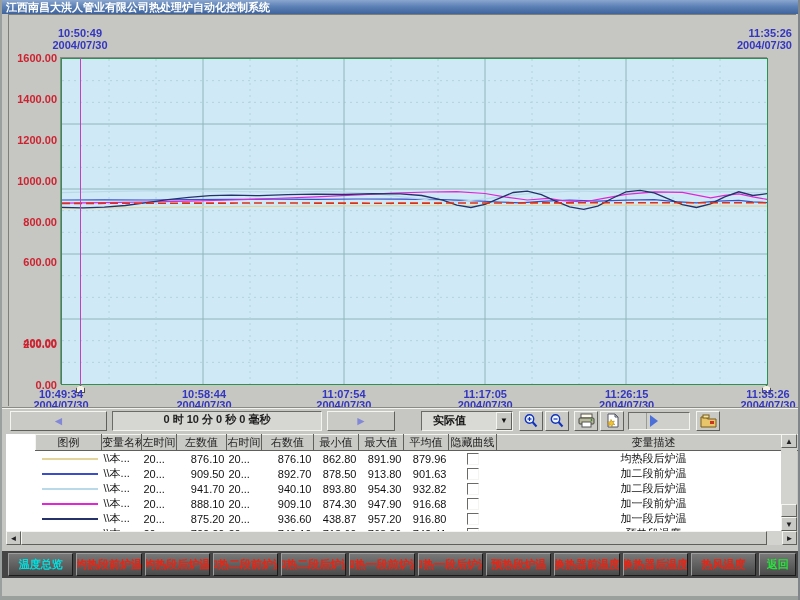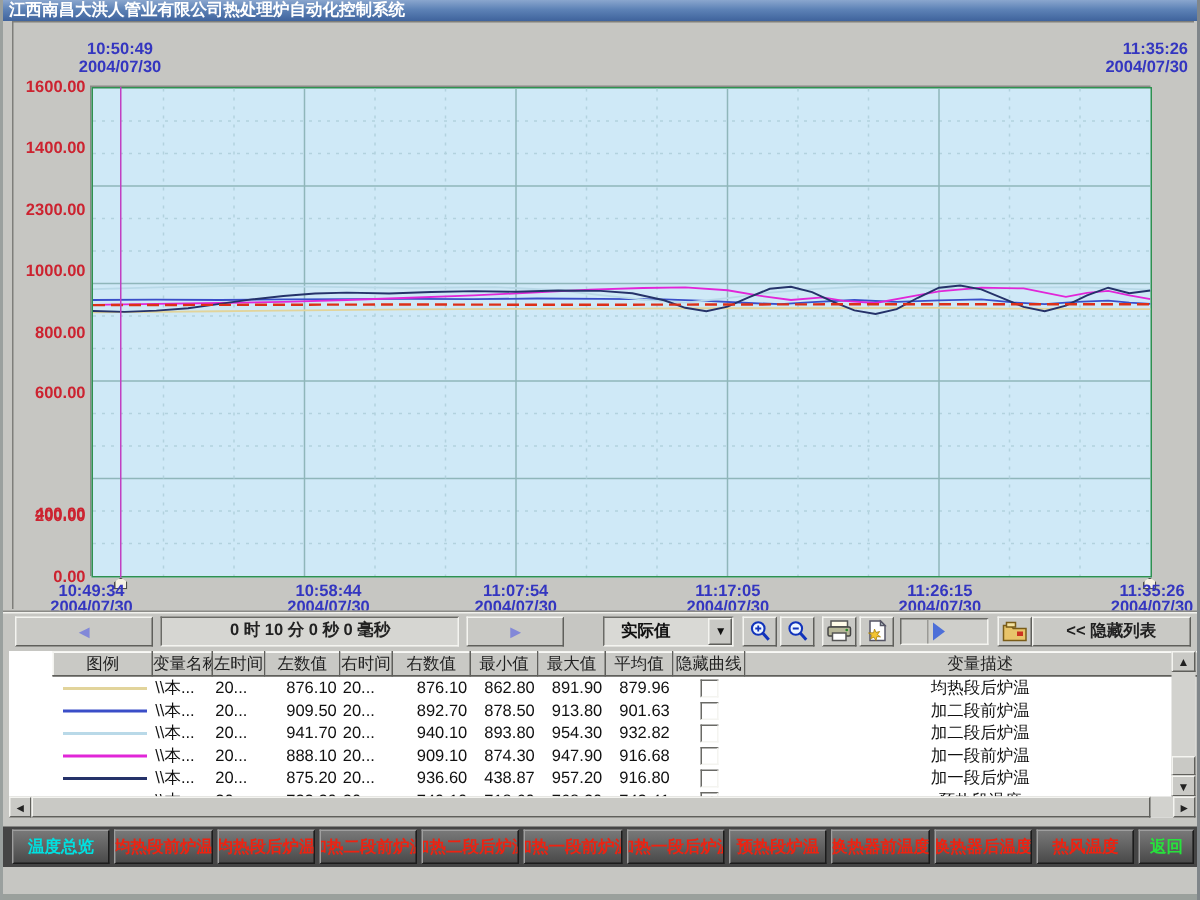--- a/index.html
+++ b/index.html
@@ -88,21 +88,21 @@
       <div>2004/07/30</div>
     </div>
     <div class="ts ts-right">
       <div>11:35:26</div>
       <div>2004/07/30</div>
     </div>
 
     <div id="ylabels">
         <div class="ylab" style="top: 37px;">1600.00</div>
         <div class="ylab" style="top: 77.875px;">1400.00</div>
-        <div class="ylab" style="top: 118.75px;">2300.00</div>
+        <div class="ylab" style="top: 118.75px;">1200.00</div>
         <div class="ylab" style="top: 159.625px;">1000.00</div>
         <div class="ylab" style="top: 200.5px;">800.00</div>
         <div class="ylab" style="top: 241.375px;">600.00</div>
         <div class="ylab" style="top: 282.25px; margin-top: 40px;">400.00</div>
         <div class="ylab" style="top: 323.125px;">200.00</div>
         <div class="ylab" style="top: 364px;">0.00</div>
       </div>
 
     <div class="plot">
       <svg id="trend-svg" width="705" height="325" viewBox="0 0 705 325">
@@ -145,21 +145,21 @@
 
     <div class="cursor-line" id="cursorline" style="left: 71px;"></div>
     <div class="handle" id="handle-left" style="left: 67px;"></div>
     <div class="handle" id="handle-right" style="left: 753px;"></div>
 
     <div id="xlabels">
         <div class="xlab" style="left: 10px;">
           <div>10:49:34</div>
           <div>2004/07/30</div>
         </div>
-        <div class="xlab" style="left: 168px;">
+        <div class="xlab" style="left: 153px;">
           <div>10:58:44</div>
           <div>2004/07/30</div>
         </div>
         <div class="xlab" style="left: 292.8px;">
           <div>11:07:54</div>
           <div>2004/07/30</div>
         </div>
         <div class="xlab" style="left: 434.2px;">
           <div>11:17:05</div>
           <div>2004/07/30</div>
@@ -224,23 +224,20 @@
     <div class="playbar">
       <span class="seg"></span>
       <span class="ptri"></span>
     </div>
     <div class="btn3d iconbtn" style="margin-left:6px">
       <svg width="17" height="15">
         <path d="M1 4 h5 l1.5 2 H16 v8 H1 z" fill="#e8c46a" stroke="#7a5c18"></path>
         <rect x="3" y="2" width="6" height="3" fill="#f4e2a0" stroke="#7a5c18"></rect>
         <rect x="10" y="8" width="4" height="3" fill="#cc3322"></rect>
       </svg>
-    </div>
-    <div class="btn3d hide-btn">
-      <span>&lt;&lt; 隐藏列表</span>
     </div>
   </div>
 
   <div class="tablewrap">
     <table class="grid">
       <colgroup>
         <col style="width:66px">
           <col style="width:40px">
           <col style="width:35px">
           <col style="width:50px">

